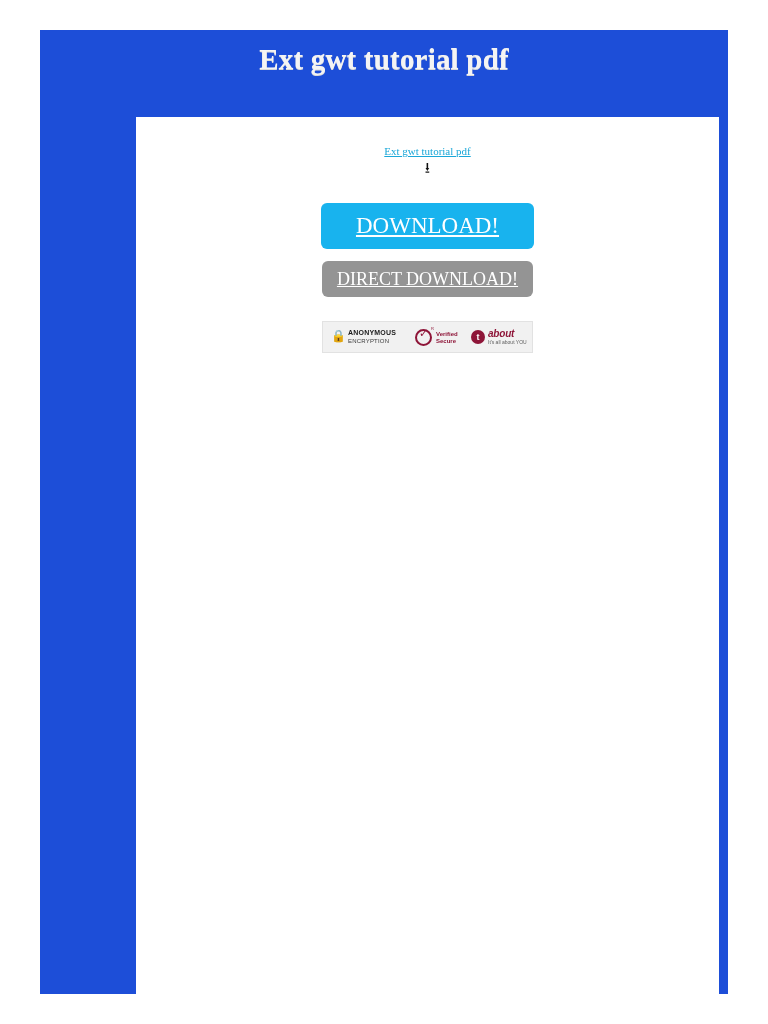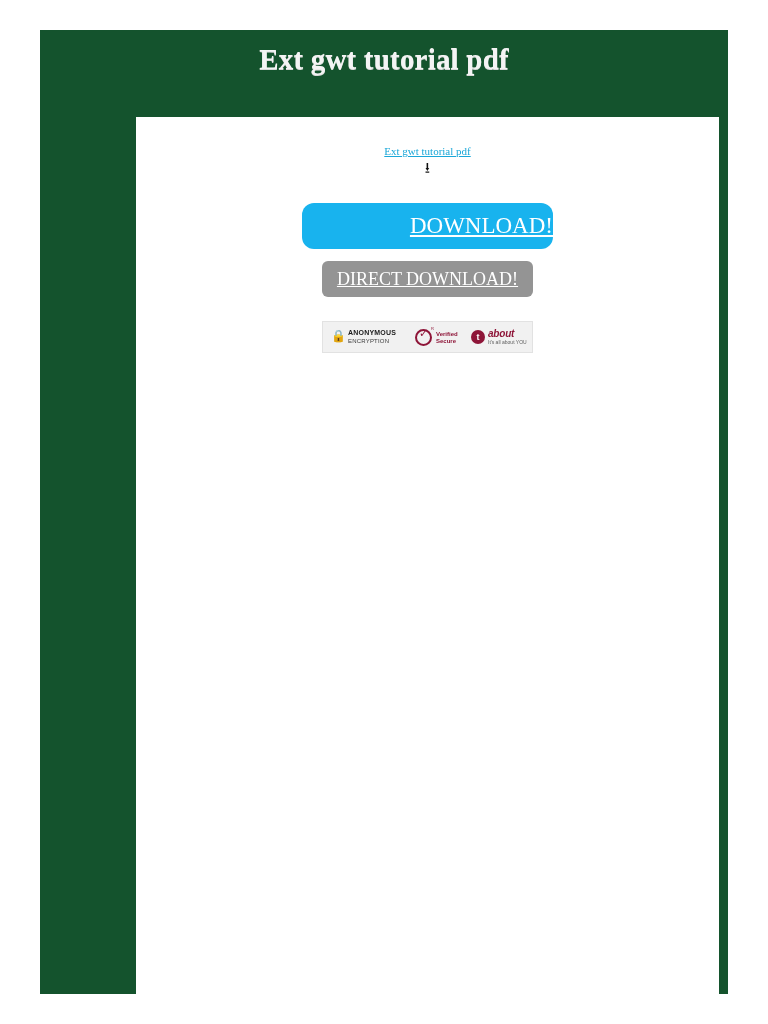--- a/index.html
+++ b/index.html
@@ -19,21 +19,21 @@
     background: #ffffff;
   }
 
   
   .doc-shell {
     position: absolute;
     left: 40px;
     top: 30px;
     width: 688px;
     height: 964px;
-    background: #14532d;
+    background: #1d4ed8;
     box-sizing: border-box;
   }
 
   .doc-title {
     position: absolute;
     left: 0;
     top: 12px;
     width: 688px;
     text-align: center;
     font-family: "Liberation Serif", serif;
@@ -85,29 +85,29 @@
     font-family: "DejaVu Sans", sans-serif;
   }
 
   .btn-row {
     text-align: center;
   }
 
   .btn-primary {
     display: inline-block;
     margin-top: 27px;
-    width: 251px;
+    width: 213px;
     height: 46px;
     line-height: 46px;
-    border-radius: 12px;
+    border-radius: 6px;
     background: #18b3ee;
     color: #ffffff;
     font-family: "Liberation Serif", serif;
     font-size: 23px;
-    text-align: right;
+    text-align: center;
     text-decoration: underline;
     box-sizing: border-box;
   }
 
   .btn-secondary {
     display: inline-block;
     margin-top: 12px;
     width: 211px;
     height: 36px;
     line-height: 36px;

